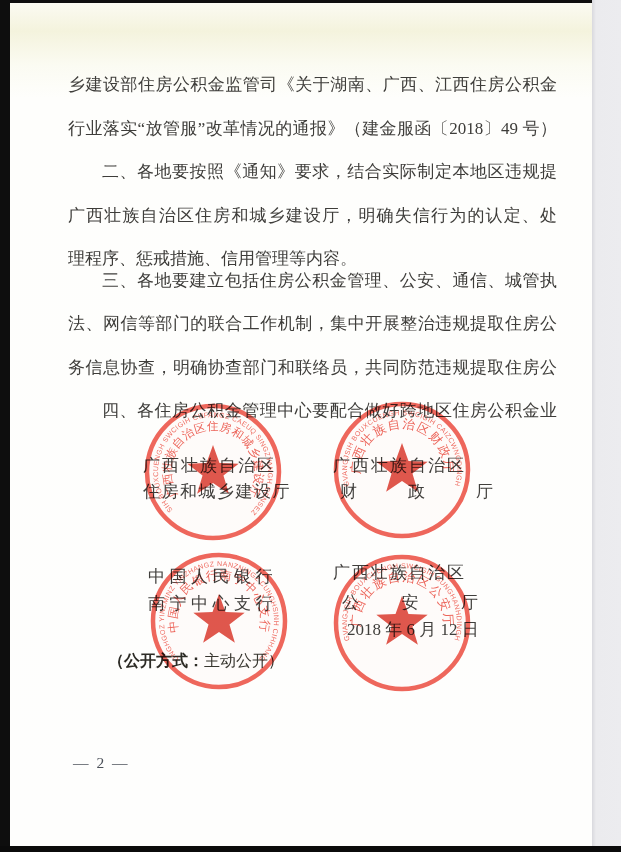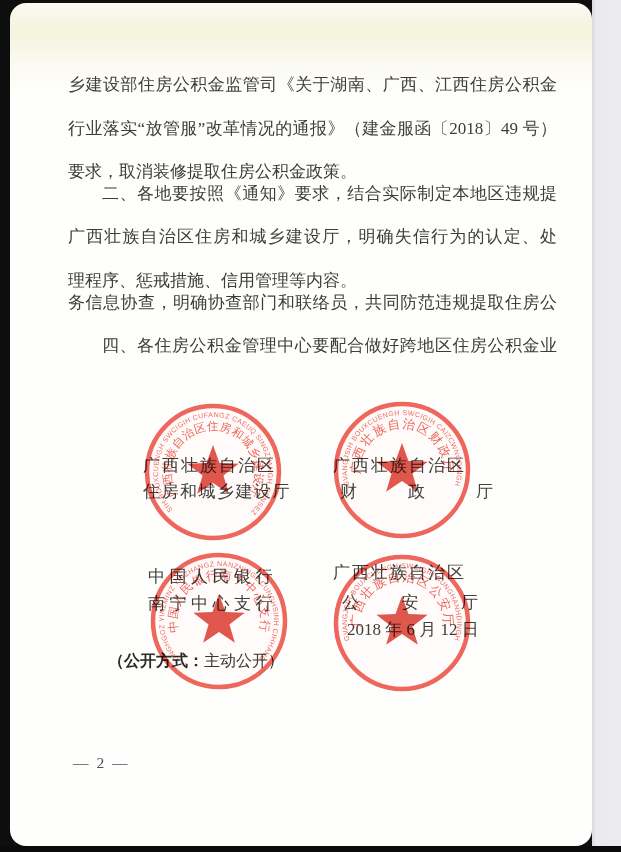--- a/index.html
+++ b/index.html
@@ -14,21 +14,20 @@
     position:absolute;left:592px;top:0;width:29px;height:846px;
     background:linear-gradient(90deg,#d9d9de 0,#ebebee 4px,#ececef 100%);
   }
   .strip-bottom{
     position:absolute;left:0;top:846px;width:621px;height:6px;background:#0b0b0b;
   }
   .page{
     position:absolute;left:10px;top:3px;width:582px;height:843px;
     background:linear-gradient(180deg,#fbfaf2 0,#f4f3dd 28px,#fbfbf2 62px,#fefefc 95px,#fefefd 100%);
     overflow:hidden;
-    border-radius:16px;
   }
   
   .doc-body{
     position:absolute;left:58px;top:71px;width:489px;
     font-size:17px;line-height:21.75px;color:#3e3d3a;
   }
   .line{text-align:justify;}
   .line.j::after{content:"";display:inline-block;width:100%;height:0;}
   .line.ind{text-indent:2em;}
   
@@ -54,24 +53,25 @@
 <body>
 
 <div class="gutter-right"></div>
 <div class="strip-bottom"></div>
 
 <div class="page">
 
   <div class="doc-body">
     <div class="line j">乡建设部住房公积金监管司《关于湖南、广西、江西住房公积金</div>
     <div class="line j">行业落实“放管服”改革情况的通报》（建金服函〔2018〕49 号）</div>
-    <div class="line">要求，取消装修提取住房公积金政策。</div>
     <div class="line j ind">二、各地要按照《通知》要求，结合实际制定本地区违规提</div>
     <div class="line j">广西壮族自治区住房和城乡建设厅，明确失信行为的认定、处</div>
     <div class="line">理程序、惩戒措施、信用管理等内容。</div>
+    <div class="line j ind">三、各地要建立包括住房公积金管理、公安、通信、城管执</div>
+    <div class="line j">法、网信等部门的联合工作机制，集中开展整治违规提取住房公</div>
     <div class="line j">务信息协查，明确协查部门和联络员，共同防范违规提取住房公</div>
     <div class="line j ind">四、各住房公积金管理中心要配合做好跨地区住房公积金业</div>
   </div>
 
   <div class="sig" style="left:133px;top:452px;letter-spacing:2px">广西壮族自治区</div>
   <div class="sig" style="left:133px;top:478px;letter-spacing:1.5px">住房和城乡建设厅</div>
 
   <div class="sig" style="left:323px;top:452px;letter-spacing:2px">广西壮族自治区</div>
   <div class="sig spread" style="left:330px;top:478px;width:153px">
     <span>财</span>

